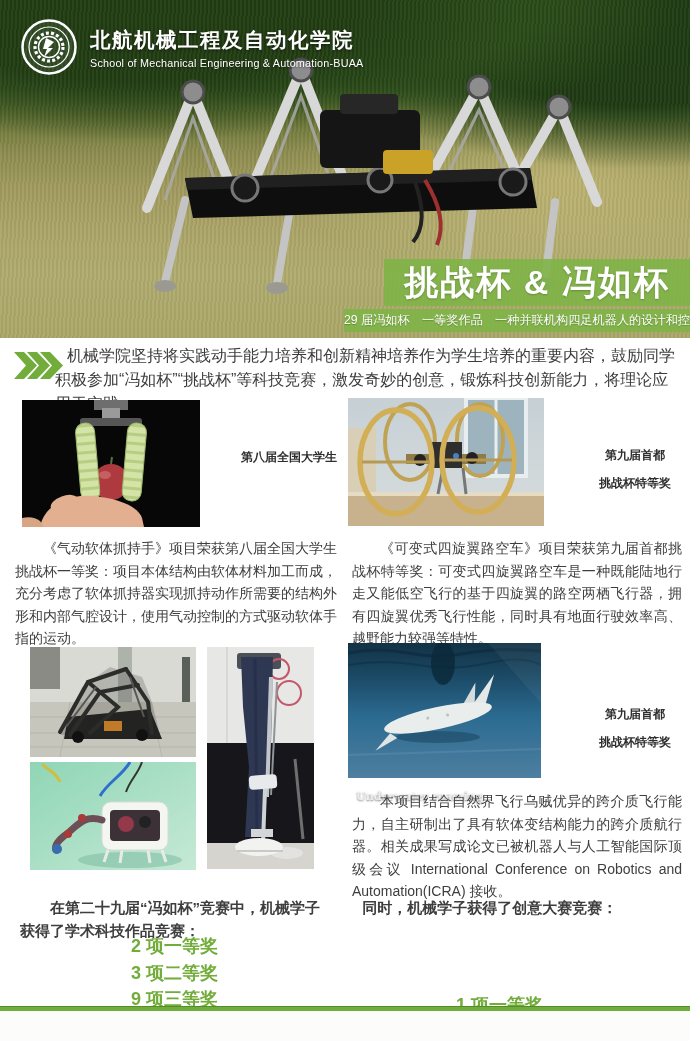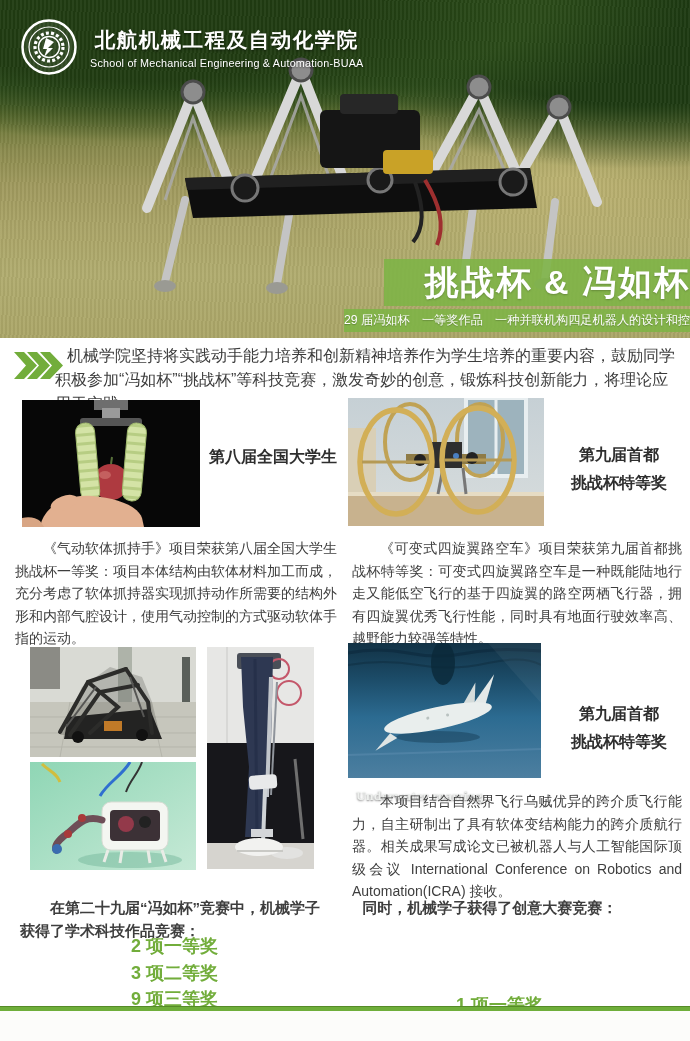--- a/index.html
+++ b/index.html
@@ -12,49 +12,49 @@
       radial-gradient(45% 35% at 55% 0%, #2a4a18 55%, rgba(42,74,24,0) 100%),
       radial-gradient(50% 42% at 92% 8%, #1d3a12 55%, rgba(29,58,18,0) 100%),
       radial-gradient(60% 45% at 82% 52%, rgba(226,212,140,0.45), rgba(226,212,140,0) 70%),
       linear-gradient(180deg,#2e4c1d 0px,#32521f 50px,#3f5f26 85px,#647334 115px,
         #8b8b4e 150px,#a09a5e 185px,#aaa467 225px,#b1ac6f 275px,#aba668 338px);}
   .hero::after{content:"";position:absolute;inset:0;
       background:repeating-linear-gradient(93deg,rgba(255,255,255,0.045) 0 2px,rgba(0,0,0,0.045) 2px 4px);
       pointer-events:none;}
   .logo{position:absolute;left:20px;top:18px;display:flex;align-items:center;z-index:4;}
   .logo-emblem{width:58px;height:58px;flex:0 0 auto;}
-  .logo-text{margin-left:12px;color:#fff;text-align:center;}
+  .logo-text{margin-left:12px;color:#fff;}
   .logo-title{font-size:20.5px;font-weight:700;letter-spacing:1.5px;text-shadow:0 1px 3px rgba(0,0,0,.55);}
   .logo-sub{font-size:10.8px;margin-top:3px;letter-spacing:.2px;text-shadow:0 1px 2px rgba(0,0,0,.5);}
   .robot{position:absolute;left:125px;top:30px;z-index:1;}
   .banner-title{position:absolute;right:0;top:259px;width:306px;height:47px;z-index:5;
       background:rgba(125,180,70,.88);color:#fff;font-size:34px;font-weight:700;
-      line-height:47px;text-align:right;letter-spacing:2px;text-shadow:0 1px 2px rgba(0,0,0,.22);}
+      line-height:47px;text-align:center;letter-spacing:2px;text-shadow:0 1px 2px rgba(0,0,0,.22);}
   .banner-sub{position:absolute;right:0;top:309px;width:346px;height:23px;z-index:5;
       background:rgba(125,180,70,.88);color:#fff;font-size:12.2px;line-height:23px;
       text-align:center;text-shadow:0 1px 1px rgba(0,0,0,.25);white-space:nowrap;}
   
   .chevrons{position:absolute;left:14px;top:352px;}
   .intro{position:absolute;left:55px;top:344px;width:620px;font-size:16px;line-height:24px;
       text-indent:.75em;color:#3c3c3c;}
   
   .photo{position:absolute;overflow:hidden;}
   .photo svg{display:block;}
   .ph-gripper{left:22px;top:400px;width:178px;height:127px;}
   .ph-rings{left:348px;top:398px;width:196px;height:128px;}
   .ph-mech{left:30px;top:647px;width:166px;height:110px;}
   .ph-tank{left:30px;top:762px;width:166px;height:108px;}
   .ph-exo{left:207px;top:647px;width:107px;height:222px;}
   .ph-under{left:348px;top:643px;width:193px;height:169px;}
   .under-caption{position:absolute;left:8px;bottom:8px;color:#eef0ee;font-weight:700;
       font-size:13.5px;letter-spacing:.3px;font-family:"Liberation Serif","DejaVu Serif",serif;
       text-shadow:0 1px 2px rgba(0,0,0,.5);}
   
-  .award{position:absolute;width:146px;text-align:center;font-size:16px;font-weight:700;
-      color:#2e2e2e;line-height:28px;}
+  .award{position:absolute;width:146px;text-align:center;font-size:12px;font-weight:700;
+      color:#2e2e2e;line-height:28px;padding-left:16px;}
   .award-1{left:200px;top:443px;}
   .award-2{left:546px;top:441px;}
   .award-3{left:546px;top:700px;}
   
   .para{position:absolute;font-size:14px;line-height:22.5px;text-indent:2em;
       text-align:justify;color:#3e3e3e;}
   .para-1{left:15px;top:537px;width:322px;}
   .para-2{left:352px;top:537px;width:330px;}
   .para-3{left:352px;top:790px;width:330px;}
   

